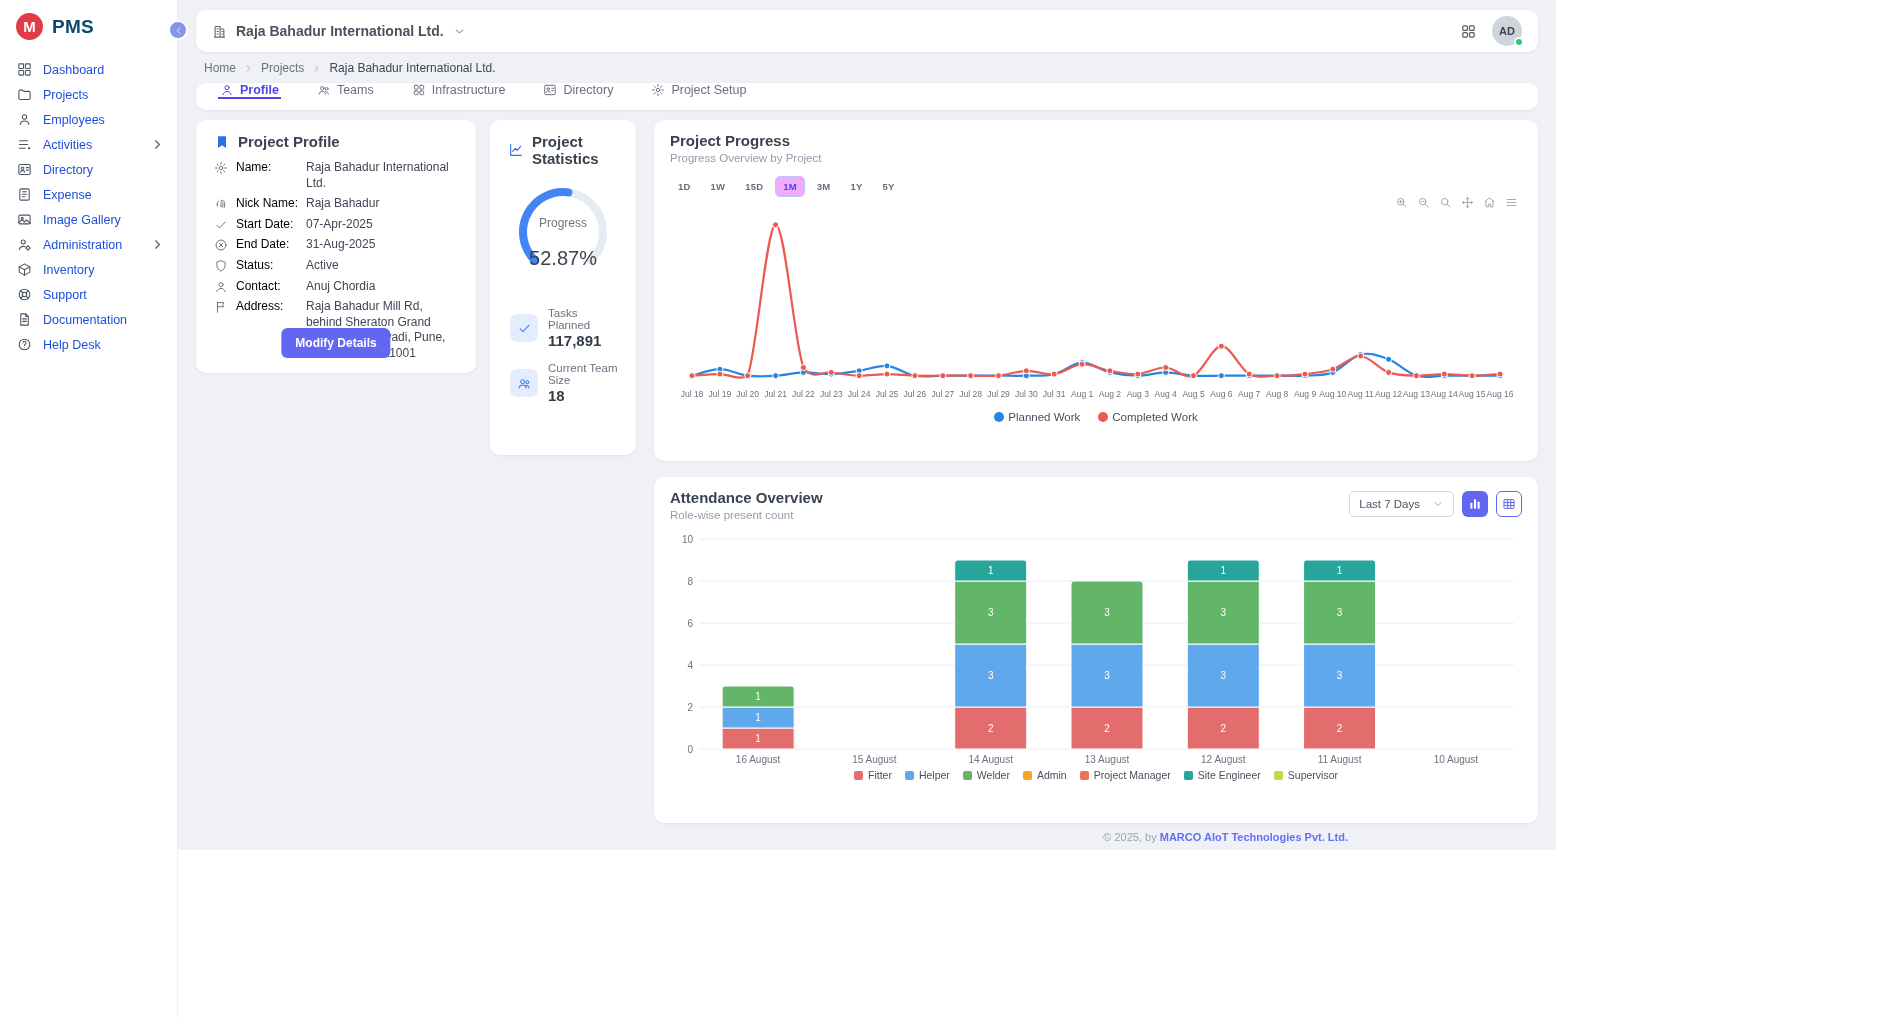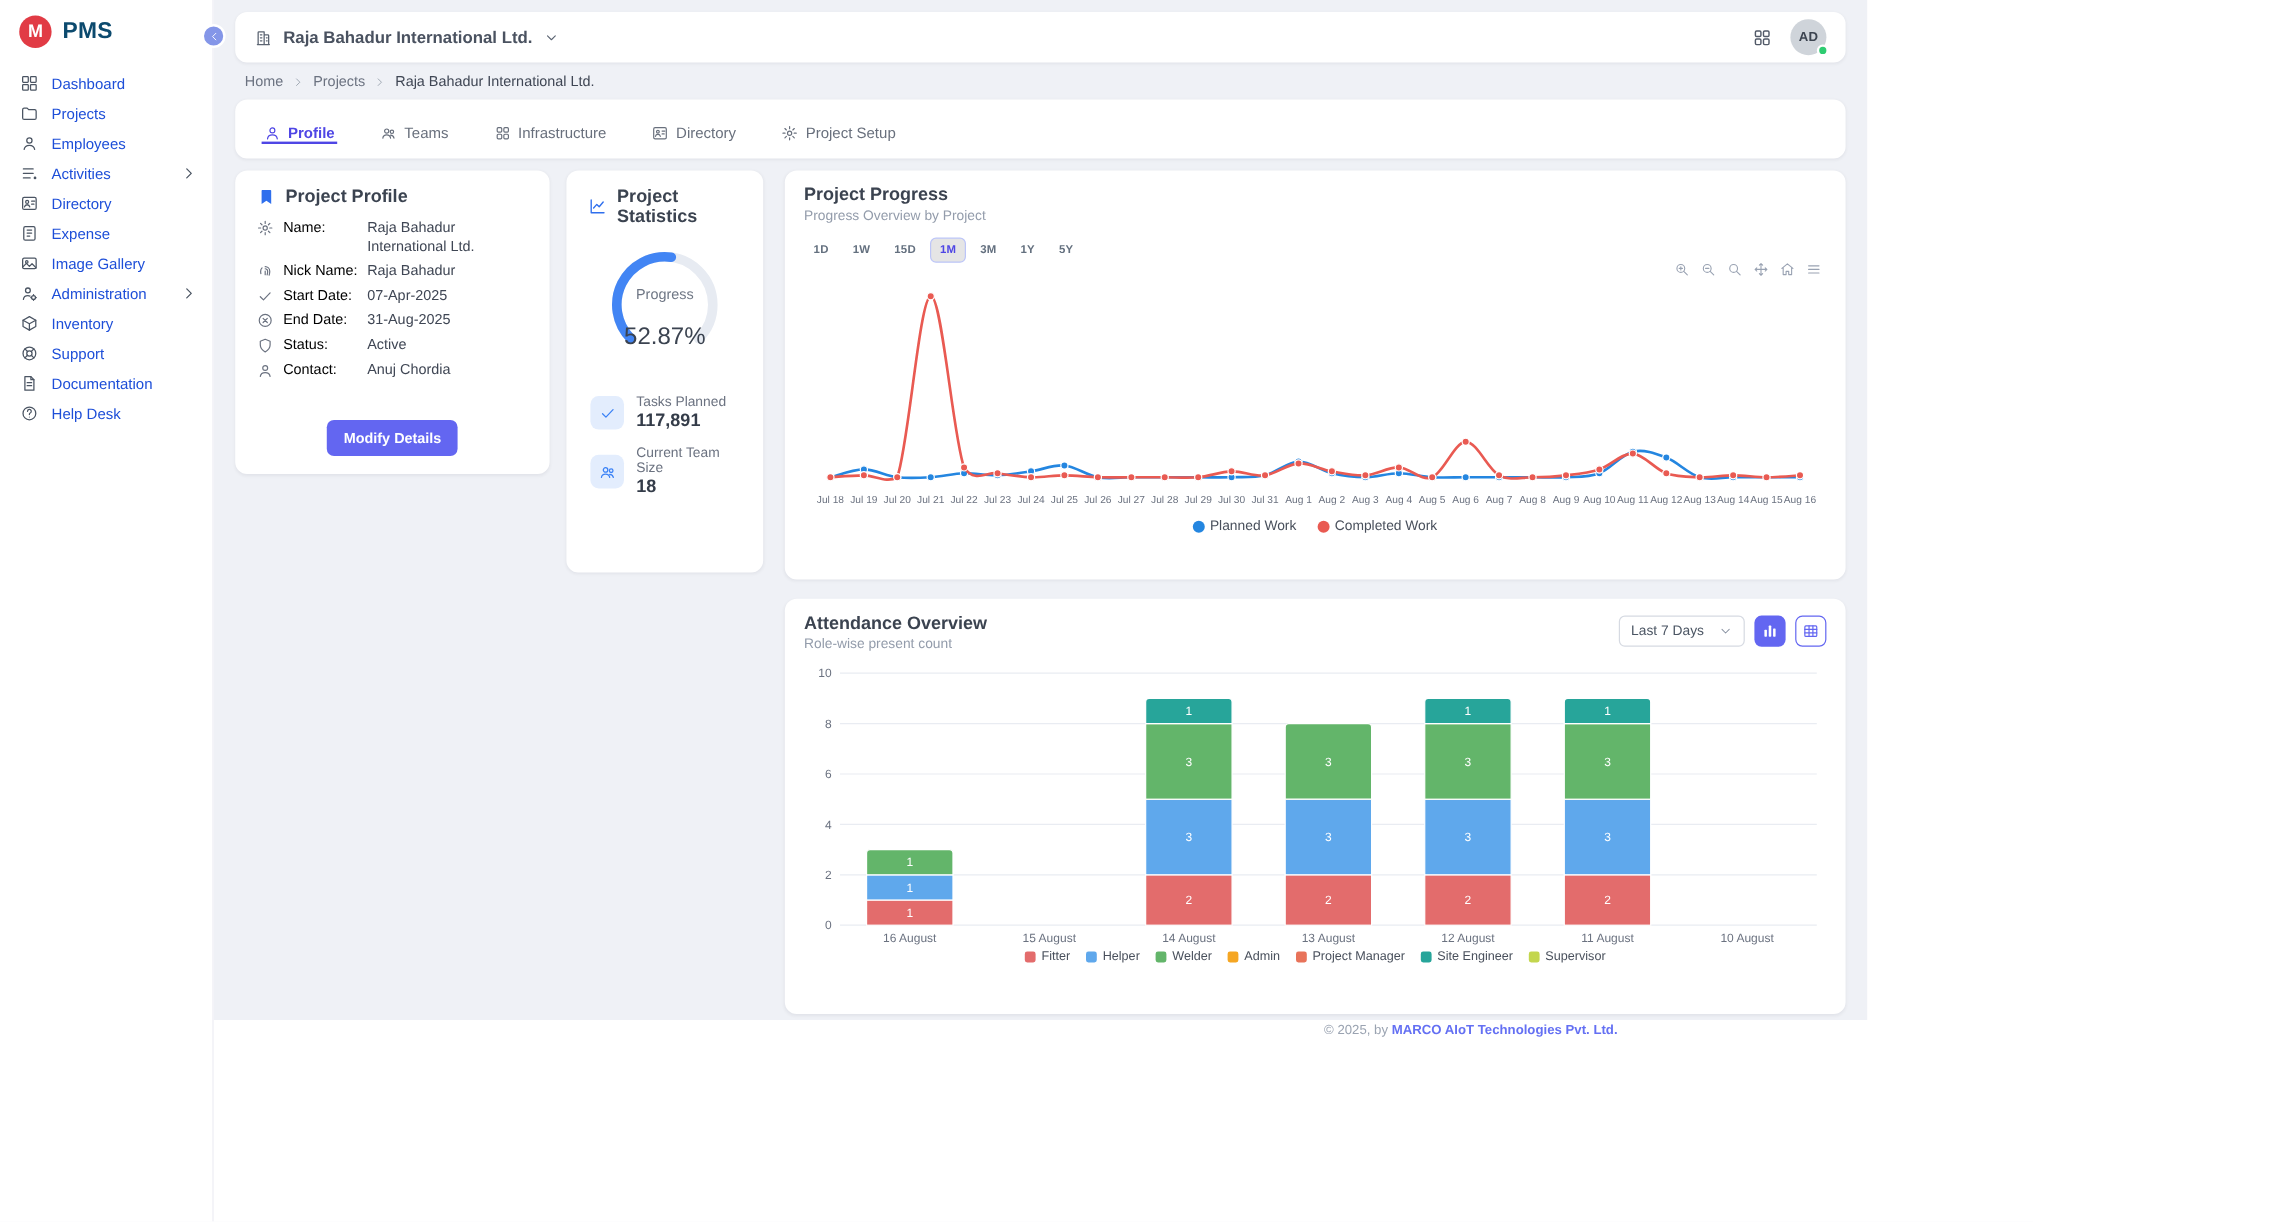--- a/index.html
+++ b/index.html
@@ -27,21 +27,21 @@
   .top-right{display:flex;align-items:center;gap:15px}
   .top-icon{color:#525a68;display:flex;cursor:pointer}
   .avatar{position:relative;width:30px;height:30px;border-radius:50%;background:#cfd4da;display:flex;align-items:center;justify-content:center;font-size:11px;font-weight:700;color:#3c4450;cursor:pointer}
   .status-dot{position:absolute;right:-2px;bottom:-1px;width:10px;height:10px;border-radius:50%;background:#2ecc71;border:2px solid #fff}
 
   .breadcrumb{display:flex;align-items:center;gap:7px;padding:9px 8px 6px;font-size:12px;color:#6b7280}
   .breadcrumb .crumb{cursor:pointer}
   .breadcrumb .crumb.last{color:#3f4654}
   .breadcrumb .sep{color:#9aa3af;display:flex}
 
-  .tabbar{height:49px;display:flex;align-items:flex-end;gap:34px;padding:12px 22px;margin-top:2px}
+  .tabbar{height:27px;display:flex;align-items:flex-start;gap:34px;padding:0 22px;margin-top:2px}
   .tab{display:flex;align-items:center;gap:6px;font-size:12.5px;color:#69707d;cursor:pointer;border-bottom:2px solid transparent;padding:0 2px}
   .tab.active{color:#4f46e5;font-weight:600;border-color:#4f46e5}
   .tab .ic{width:14px;height:14px}
 
   .content-row{display:flex;gap:18px;margin-top:10px}
   .col-left{width:440px;display:flex;gap:14px}
   .col-right{flex:1;display:flex;flex-direction:column;gap:16px}
 
   .card-title-row{display:flex;align-items:center;gap:8px}
   .card-title{font-size:15px;font-weight:600;color:#3b4350}
@@ -61,21 +61,21 @@
   .stats-list{margin-top:20px;display:flex;flex-direction:column;gap:13px;padding-left:2px}
   .stat{display:flex;align-items:center;gap:10px}
   .stat-icon{width:28px;height:28px;border-radius:7px;background:#e3edfd;color:#3b82f6;display:flex;align-items:center;justify-content:center;flex:none}
   .stat-icon .ic{width:15px;height:15px}
   .stat-label{font-size:11.5px;color:#6b7280}
   .stat-value{font-size:15px;font-weight:700;color:#343c49;margin-top:1px}
 
   .progress-card{height:341px;padding:12px 16px;position:relative}
   .ranges{display:flex;gap:4px;margin-top:12px;align-items:center}
   .range{font-size:9.5px;font-weight:700;color:#64707f;padding:4px 7px;border:1px solid transparent;border-radius:5px;background:transparent;cursor:pointer;font-family:inherit;letter-spacing:.2px}
-  .range.active{color:#4f46e5;border-color:#bcc5f8;background:#e5e5e5}
+  .range.active{color:#4f46e5;border-color:#bcc5f8;background:#f0abfc}
   .chart-toolbar{position:absolute;right:20px;top:76px;display:flex;gap:9px;color:#99a2b2}
   .chart-toolbar .tb{display:flex;cursor:pointer}
   #line-chart{display:block;margin-top:2px}
   .line-legend{display:flex;justify-content:center;gap:18px}
   .legend-item{display:flex;align-items:center;gap:4px;font-size:11.5px;color:#49505c;cursor:pointer}
   .legend-dot{width:10px;height:10px;border-radius:50%;display:inline-block}
   .legend-sq{width:9px;height:9px;border-radius:2px;display:inline-block}
 
   .attendance-card{height:346px;padding:12px 16px}
   .att-header{display:flex;justify-content:space-between;align-items:flex-start}
@@ -364,20 +364,27 @@
                 <span class="field-label">Status:</span>
                 <span class="field-value">Active</span>
               </div>
               <div class="field">
                 <svg class="ic" width="14" height="14" viewBox="0 0 24 24" fill="none" stroke="currentColor" stroke-width="1.7" stroke-linecap="round" stroke-linejoin="round">
                   <circle cx="12" cy="8" r="3.5"></circle>
                   <path d="M5 20c.5-3.5 3.5-5.5 7-5.5s6.5 2 7 5.5"></path>
                 </svg>
                 <span class="field-label">Contact:</span>
                 <span class="field-value">Anuj Chordia</span>
+              </div>
+              <div class="field">
+                <svg class="ic" width="14" height="14" viewBox="0 0 24 24" fill="none" stroke="currentColor" stroke-width="1.7" stroke-linecap="round" stroke-linejoin="round">
+                  <path d="M6 21V4M6 4.5h11l-2.5 3.5L17 11.5H6"></path>
+                </svg>
+                <span class="field-label">Address:</span>
+                <span class="field-value">Raja Bahadur Mill Rd, behind Sheraton Grand Hotel, Sangamvadi, Pune, Maharashtra 411001</span>
               </div>
             </div>
           <button class="primary-btn">Modify Details</button>
         </section>
 
         <section class="card stats-card">
           <div class="card-title-row">
             <span class="title-ic" id="chartline-icon-slot">
                 <svg class="ic" width="16" height="16" viewBox="0 0 24 24" fill="none" stroke="currentColor" stroke-width="1.7" stroke-linecap="round" stroke-linejoin="round">
                   <path d="M4 4v16h16"></path>

